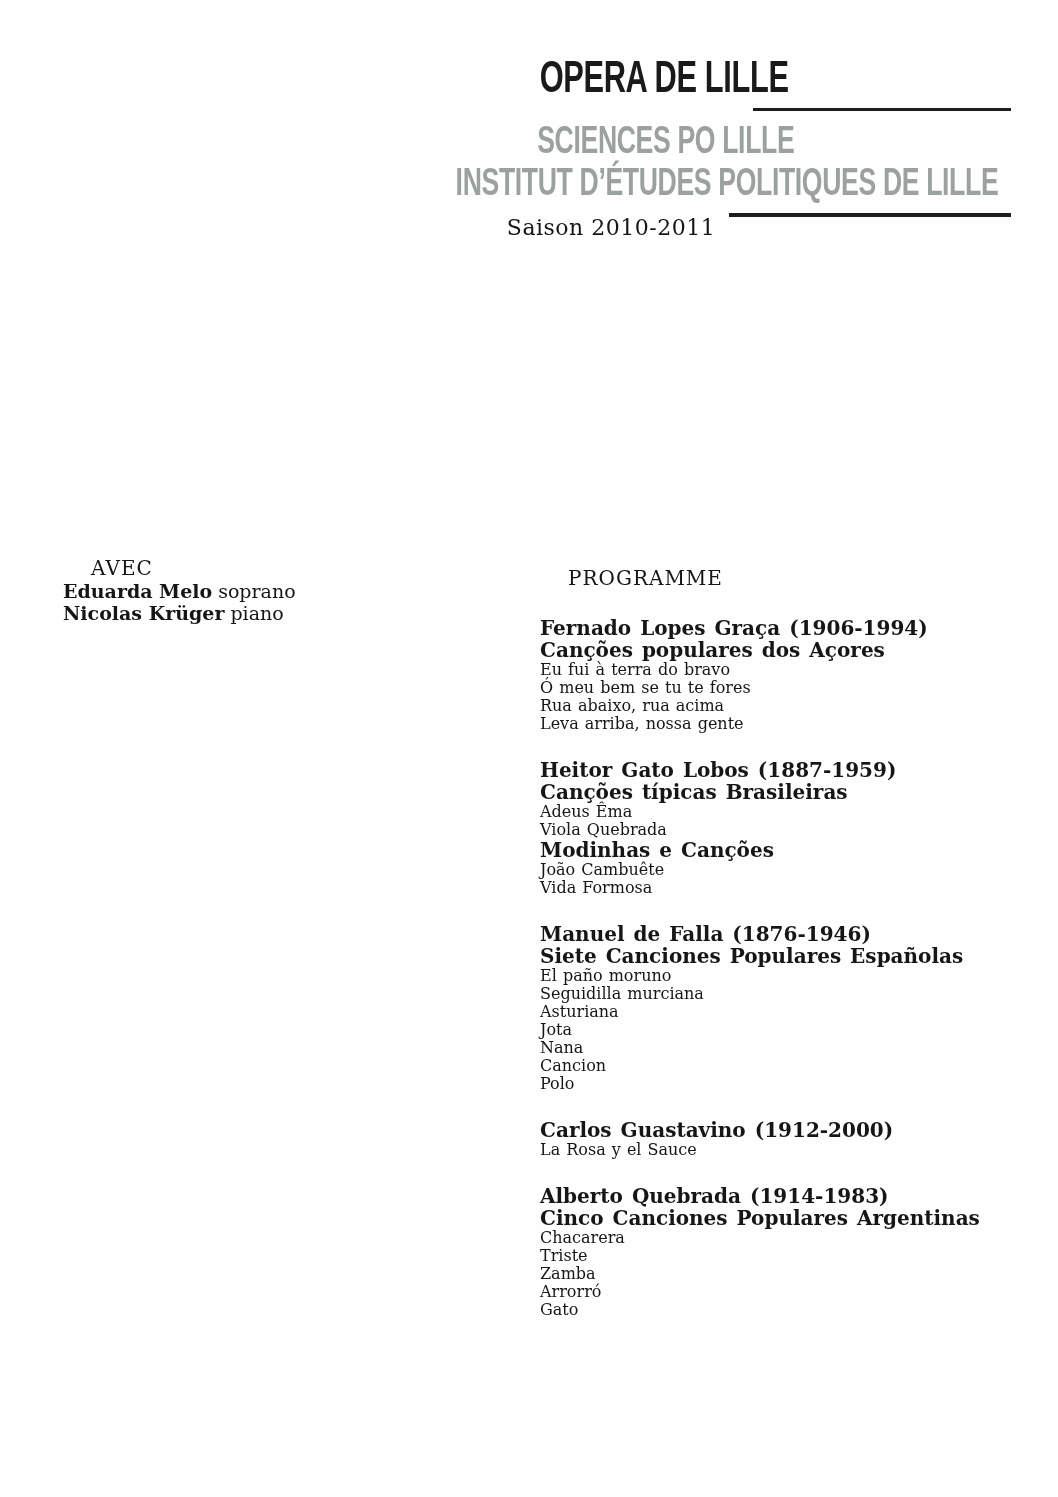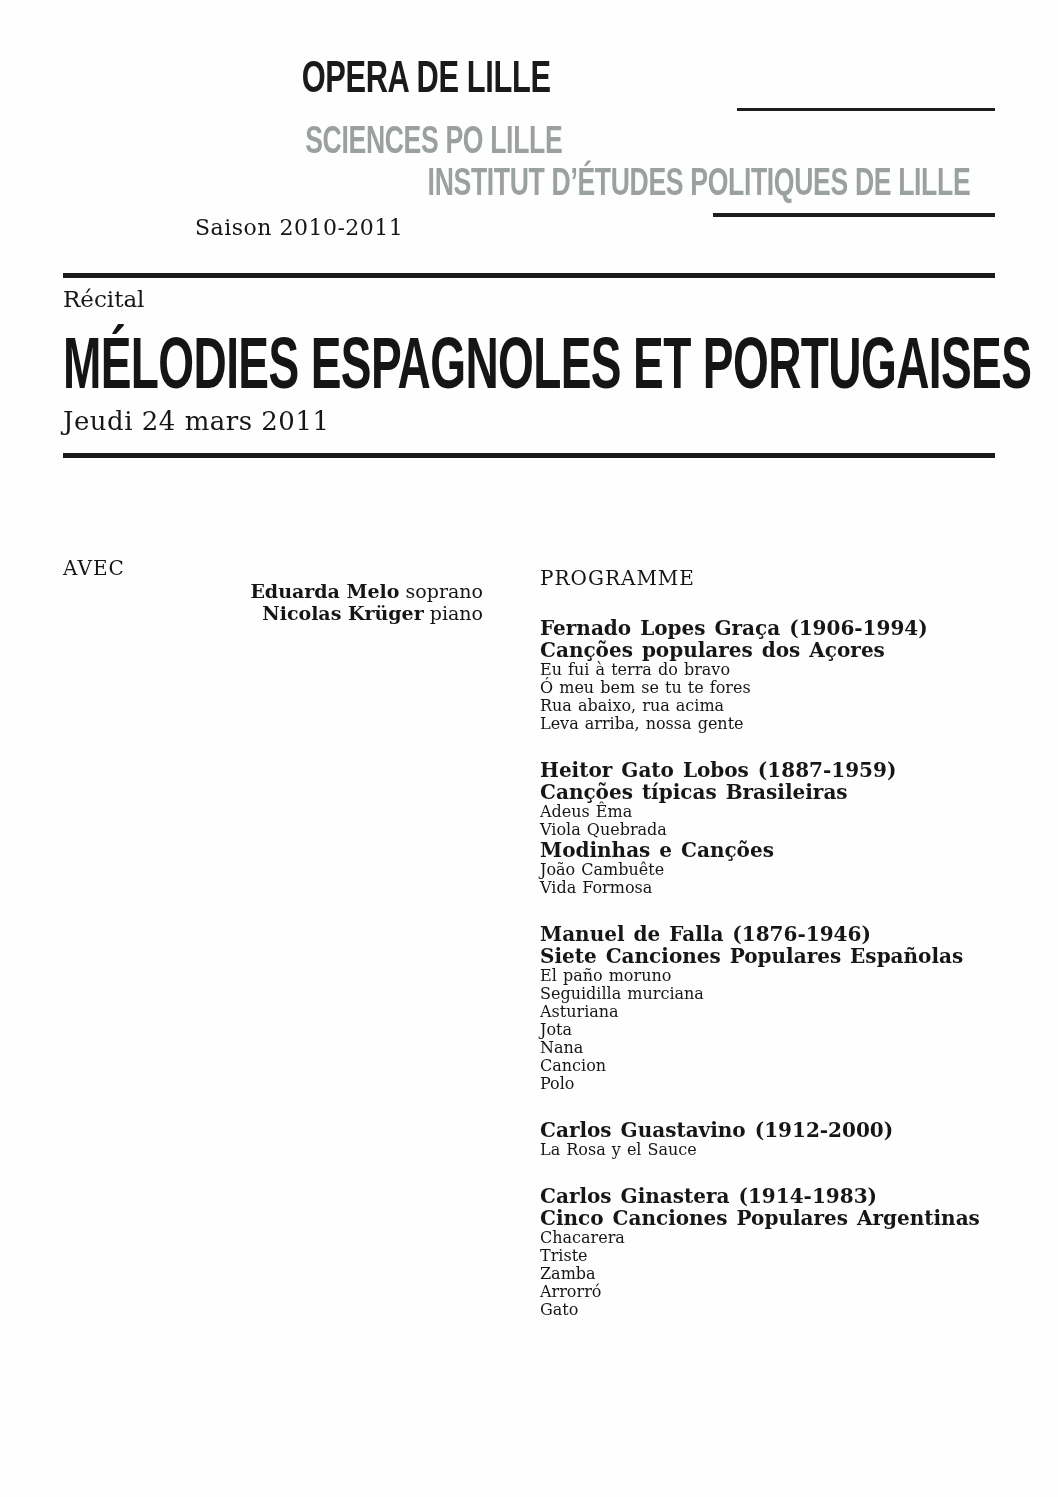--- a/index.html
+++ b/index.html
@@ -21,46 +21,46 @@
     font-weight: 700;
     letter-spacing: -0.5px;
   }
   .cond-r { transform: scaleX(0.70); transform-origin: 100% 50%; }
   .cond-l { transform: scaleX(0.64); transform-origin: 0 50%; }
 
   
   .header {
     position: absolute;
     top: 58px;
-    right: 63px;
+    right: 47px;
     width: 800px;
-    text-align: left;
+    text-align: center;
   }
   .org-primary { font-size: 44px; line-height: 38px; color: #1a1a1a; }
   .hline-1 { width: 258px; height: 3px; background: #1d1d1d; margin: 12px 0 0 auto; }
   .org-secondary { font-size: 38px; line-height: 42px; margin-top: 8px; }
   .org-tertiary  { font-size: 38px; line-height: 42px; }
   .org-muted { color: #9ba19f; }
   .hline-2 { width: 282px; height: 4px; background: #1d1d1d; margin: 10px 0 0 auto; }
   .season { font-size: 22px; line-height: 22px; letter-spacing: 0.5px; }
 
   
   .title-block { position: absolute; left: 63px; top: 273px; width: 932px; }
   .rule-thick { height: 5px; background: #1a1a1a; }
   .kicker { font-size: 23px; line-height: 26px; margin-top: 8px; }
   .main-title { margin-top: 20px; height: 62px; }
   .main-title .cond { font-size: 72px; line-height: 62px; letter-spacing: -1px; color: #151515; }
   .date-line { font-size: 26px; line-height: 30px; margin-top: 12px; letter-spacing: 0.5px; }
   .rule-bottom { margin-top: 17px; }
 
   
-  .col-label { font-size: 20px; line-height: 23px; letter-spacing: 1px; }
+  .col-label { font-size: 20px; line-height: 23px; letter-spacing: 1px; margin-left: 28px; }
 
   .avec { position: absolute; left: 63px; top: 557px; width: 420px; }
-  .performer { font-size: 19px; line-height: 22px; text-align: right; }
+  .performer { font-size: 19px; line-height: 22px; }
   .performer .p-name { font-weight: 700; }
 
   .programme { position: absolute; left: 540px; top: 567px; width: 470px; }
   .programme .col-label { margin-bottom: 27px; }
   .composer-block { margin-bottom: 26px; }
   .composer-heading, .work-title {
     font-size: 20px;
     line-height: 22px;
     font-weight: 700;
     word-spacing: 2px;
@@ -80,29 +80,20 @@
     <div class="org-secondary org-muted">
       <span class="cond cond-r">SCIENCES PO LILLE</span>
     </div>
     <div class="org-tertiary org-muted">
       <span class="cond cond-r">INSTITUT D’ÉTUDES POLITIQUES DE LILLE</span>
     </div>
     <div class="hline-2"></div>
     <div class="season">Saison 2010-2011</div>
   </div>
 
-  <div class="title-block">
-    <div class="rule-thick"></div>
-    <div class="kicker">Récital</div>
-    <div class="main-title">
-      <span class="cond cond-l">MÉLODIES ESPAGNOLES ET PORTUGAISES</span>
-    </div>
-    <div class="date-line">Jeudi 24 mars 2011</div>
-    <div class="rule-thick rule-bottom"></div>
-  </div>
 
   <div class="avec">
     <div class="col-label">AVEC</div>
     <div class="performer">
       <span class="p-name">Eduarda Melo</span>
       <span class="p-role">soprano</span>
     </div>
     <div class="performer">
       <span class="p-name">Nicolas Krüger</span>
       <span class="p-role">piano</span>
@@ -155,21 +146,21 @@
     <div class="composer-block">
       <div class="composer-heading">
         <span>Carlos Guastavino</span>
         <span>(1912-2000)</span>
       </div>
       <div class="song">La Rosa y el Sauce</div>
     </div>
 
     <div class="composer-block">
       <div class="composer-heading">
-        <span>Carlos Ginastera</span>
+        <span>Alberto Quebrada</span>
         <span>(1914-1983)</span>
       </div>
       <div class="work-title">Cinco Canciones Populares Argentinas</div>
       <div class="song">Chacarera</div>
       <div class="song">Triste</div>
       <div class="song">Zamba</div>
       <div class="song">Arrorró</div>
       <div class="song">Gato</div>
     </div>
   </div>

